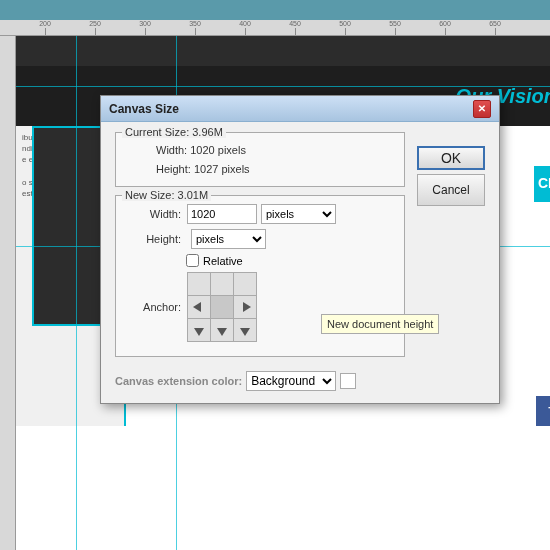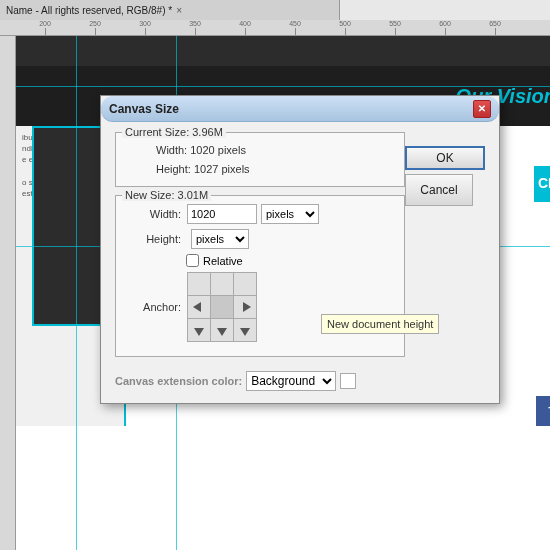--- a/index.html
+++ b/index.html
@@ -192,21 +192,20 @@
     }
 
     .dialog-titlebar {
       background: linear-gradient(to bottom, #cde0f5, #a8c4e0);
       padding: 5px 8px;
       display: flex;
       align-items: center;
       justify-content: space-between;
       border-bottom: 1px solid #8aafcf;
       height: 26px;
-      border-radius: 12px;
     }
     .dialog-title {
       font-size: 12px;
       font-weight: bold;
       color: #222;
     }
     .dialog-close-btn {
       width: 18px;
       height: 18px;
       background: linear-gradient(to bottom, #e05050, #c03030);
@@ -265,21 +264,21 @@
     }
     .form-row input[type=text] {
       width: 70px;
       height: 20px;
       border: 1px solid #aaa;
       background: white;
       padding: 0 3px;
       font-size: 11px;
     }
     .form-row select {
-      width: 58px;
+      width: 75px;
       height: 20px;
       border: 1px solid #aaa;
       background: white;
       font-size: 11px;
       margin-left: 4px;
     }
 
     .checkbox-row {
       display: flex;
       align-items: center;
@@ -345,25 +344,25 @@
     
     .dialog-buttons {
       position: absolute;
       right: 14px;
       top: 50px;
       display: flex;
       flex-direction: column;
       gap: 4px;
     }
     .btn-ok {
-      width: 80px;
+      width: 68px;
       height: 24px;
       background: linear-gradient(to bottom, #f8f8f8, #d8d8d8);
       border: 2px solid #3a70b0;
-      font-size: 12px;
+      font-size: 14px;
       cursor: pointer;
       color: #222;
     }
     .btn-cancel {
       width: 68px;
       height: 32px;
       background: linear-gradient(to bottom, #f8f8f8, #d8d8d8);
       border: 1px solid #aaa;
       font-size: 12px;
       cursor: pointer;
@@ -417,26 +416,20 @@
       font-size: 7px;
       color: #666;
       transform: translateX(-50%);
     }
   </style>
 </head>
 <body>
 
 <div class="bg-mockup">
 
-  <div class="ruler-top">
-    <div class="ruler-top-tab">
-      <span>Name - All rights reserved, RGB/8#) *</span>
-      <span class="close-x">×</span>
-    </div>
-  </div>
 
   <div class="ruler-marks">
     <div class="tick-marks">
       <span class="tick" style="left:45px"></span>
       <span class="tick-label" style="left:45px">200</span>
       <span class="tick" style="left:95px"></span>
       <span class="tick-label" style="left:95px">250</span>
       <span class="tick" style="left:145px"></span>
       <span class="tick-label" style="left:145px">300</span>
       <span class="tick" style="left:195px"></span>

